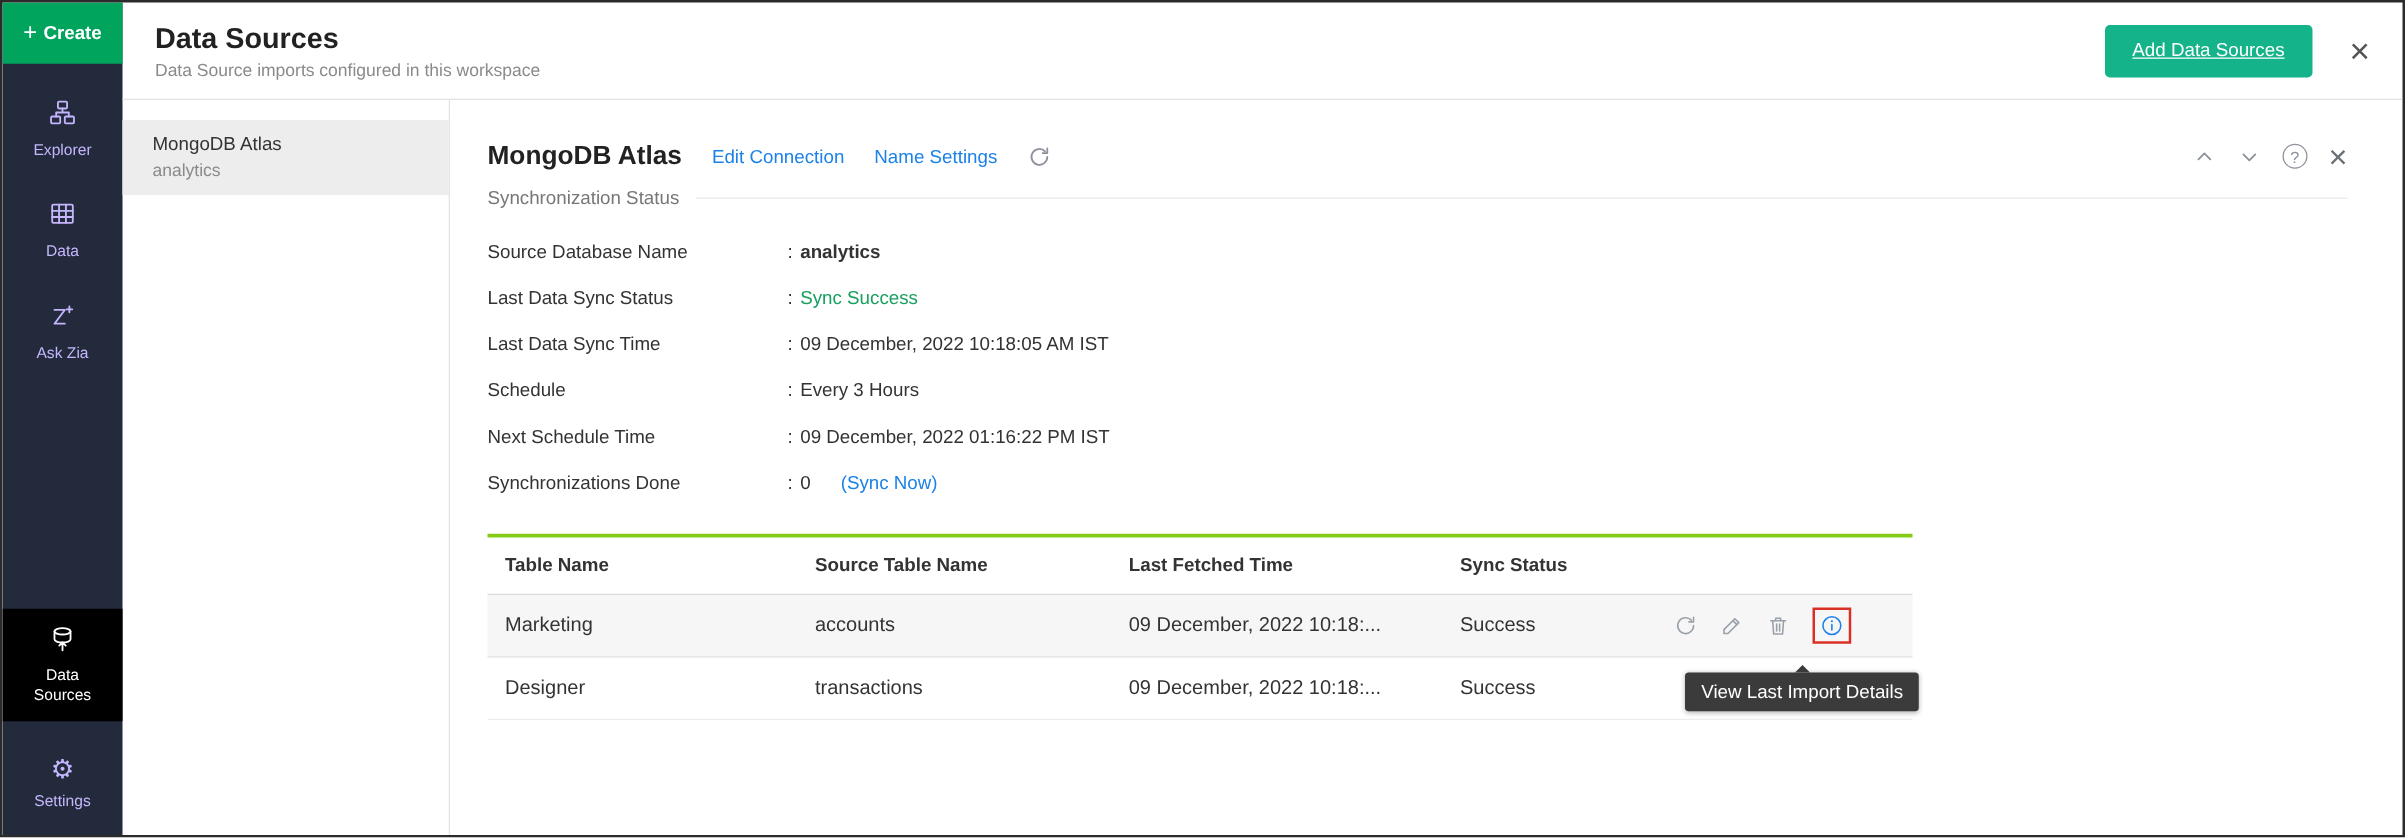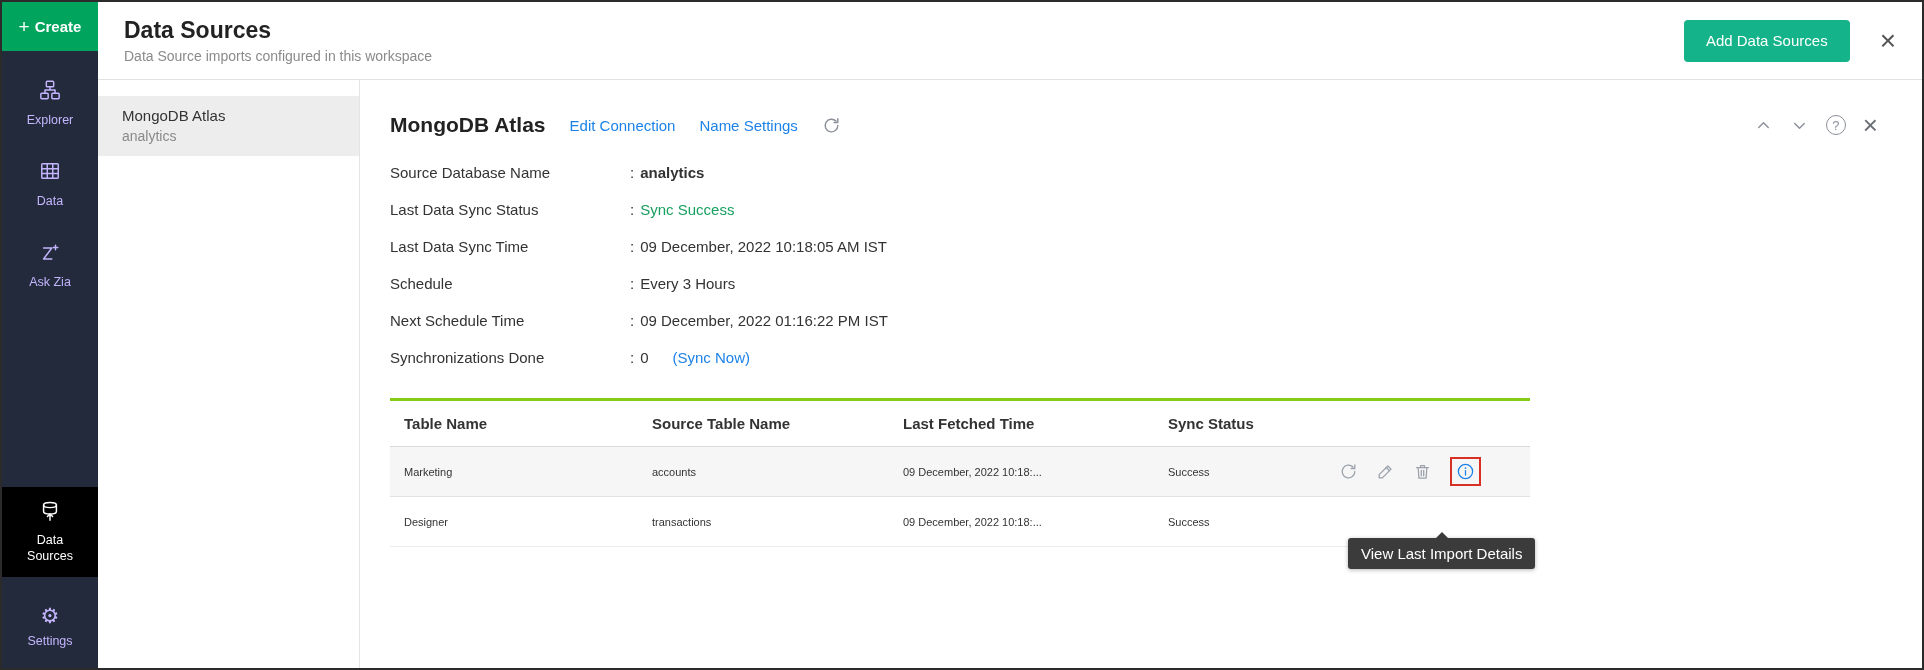--- a/index.html
+++ b/index.html
@@ -50,21 +50,21 @@
   .topbar {
     height:78px; border-bottom:1px solid #e2e2e2;
     display:flex; align-items:center; padding:0 26px;
     flex-shrink:0;
   }
   .topbar h1 { font-size:23px; font-weight:700; color:#222; }
   .topbar .subtitle { font-size:14px; color:#8a8a8a; margin-top:4px; }
   .topbar-right { margin-left:auto; display:flex; align-items:center; gap:30px; }
   .add-btn {
     background:#14b389; color:#fff; border:none; border-radius:4px;
-    height:42px; padding:0 22px; font-size:15px; font-family:inherit; cursor:pointer;
+    height:42px; padding:0 22px; font-size:15px; font-family:inherit; cursor:pointer;text-decoration:underline;
   }
   .topbar-close { font-size:28px; color:#555; cursor:pointer; line-height:1; }
 
   .content { flex:1; display:flex; min-height:0; }
 
   
   .source-panel {
     width:262px; border-right:1px solid #e4e4e4; padding-top:16px;
     flex-shrink:0;
   }
@@ -97,21 +97,21 @@
   .flabel { width:240px; flex-shrink:0; }
   .fcolon { margin-right:6px; }
   .fvalue.bold { font-weight:700; }
   .fvalue.green { color:#18a05f; }
   .sync-now { color:#1c82e8; margin-left:24px; text-decoration:none; cursor:pointer; }
 
   
   .ds-table { margin-top:22px; width:1140px; border-top:3px solid #84cc16; }
   .trow { display:flex; align-items:center; }
   .thead { height:46px; font-weight:700; font-size:15px; color:#333; border-bottom:1px solid #d9d9d9; }
-  .tbody-row { height:50px; font-size:11px; color:#333; border-bottom:1px solid #ececec; }
+  .tbody-row { height:50px; font-size:16px; color:#333; border-bottom:1px solid #ececec; }
   .tbody-row.highlight { background:#f6f6f6; border-bottom:1px solid #e2e2e2; }
   .col-name   { width:262px; padding-left:14px; }
   .col-src    { width:251px; }
   .col-time   { width:265px; }
   .col-status { width:150px; }
   .col-actions { flex:1; display:flex; align-items:center; gap:18px; padding-left:21px; }
   .action-icon { color:#9aa1aa; display:inline-flex; cursor:pointer; }
   .action-icon svg { width:19px; height:19px; stroke:currentColor; fill:none; stroke-width:1.6; stroke-linecap:round; stroke-linejoin:round; }
   .action-icon.blue { color:#1c82e8; }
   .annotation-box {
@@ -239,20 +239,24 @@
             <span class="icon-btn">
               <svg viewBox="0 0 24 24">
                   <path d="M6 9.5l6 6 6-6"></path>
                 </svg>
             </span>
             <span class="help-circle">?</span>
             <span class="hdr-close">×</span>
           </span>
         </div>
 
+        <div class="section-row">
+          <span class="section-label">Synchronization Status</span>
+          <span class="section-line"></span>
+        </div>
 
         <div class="fields">
           <div class="frow">
             <span class="flabel">Source Database Name</span>
             <span class="fcolon">:</span>
             <span class="fvalue bold">analytics</span>
           </div>
           <div class="frow">
             <span class="flabel">Last Data Sync Status</span>
             <span class="fcolon">:</span>

